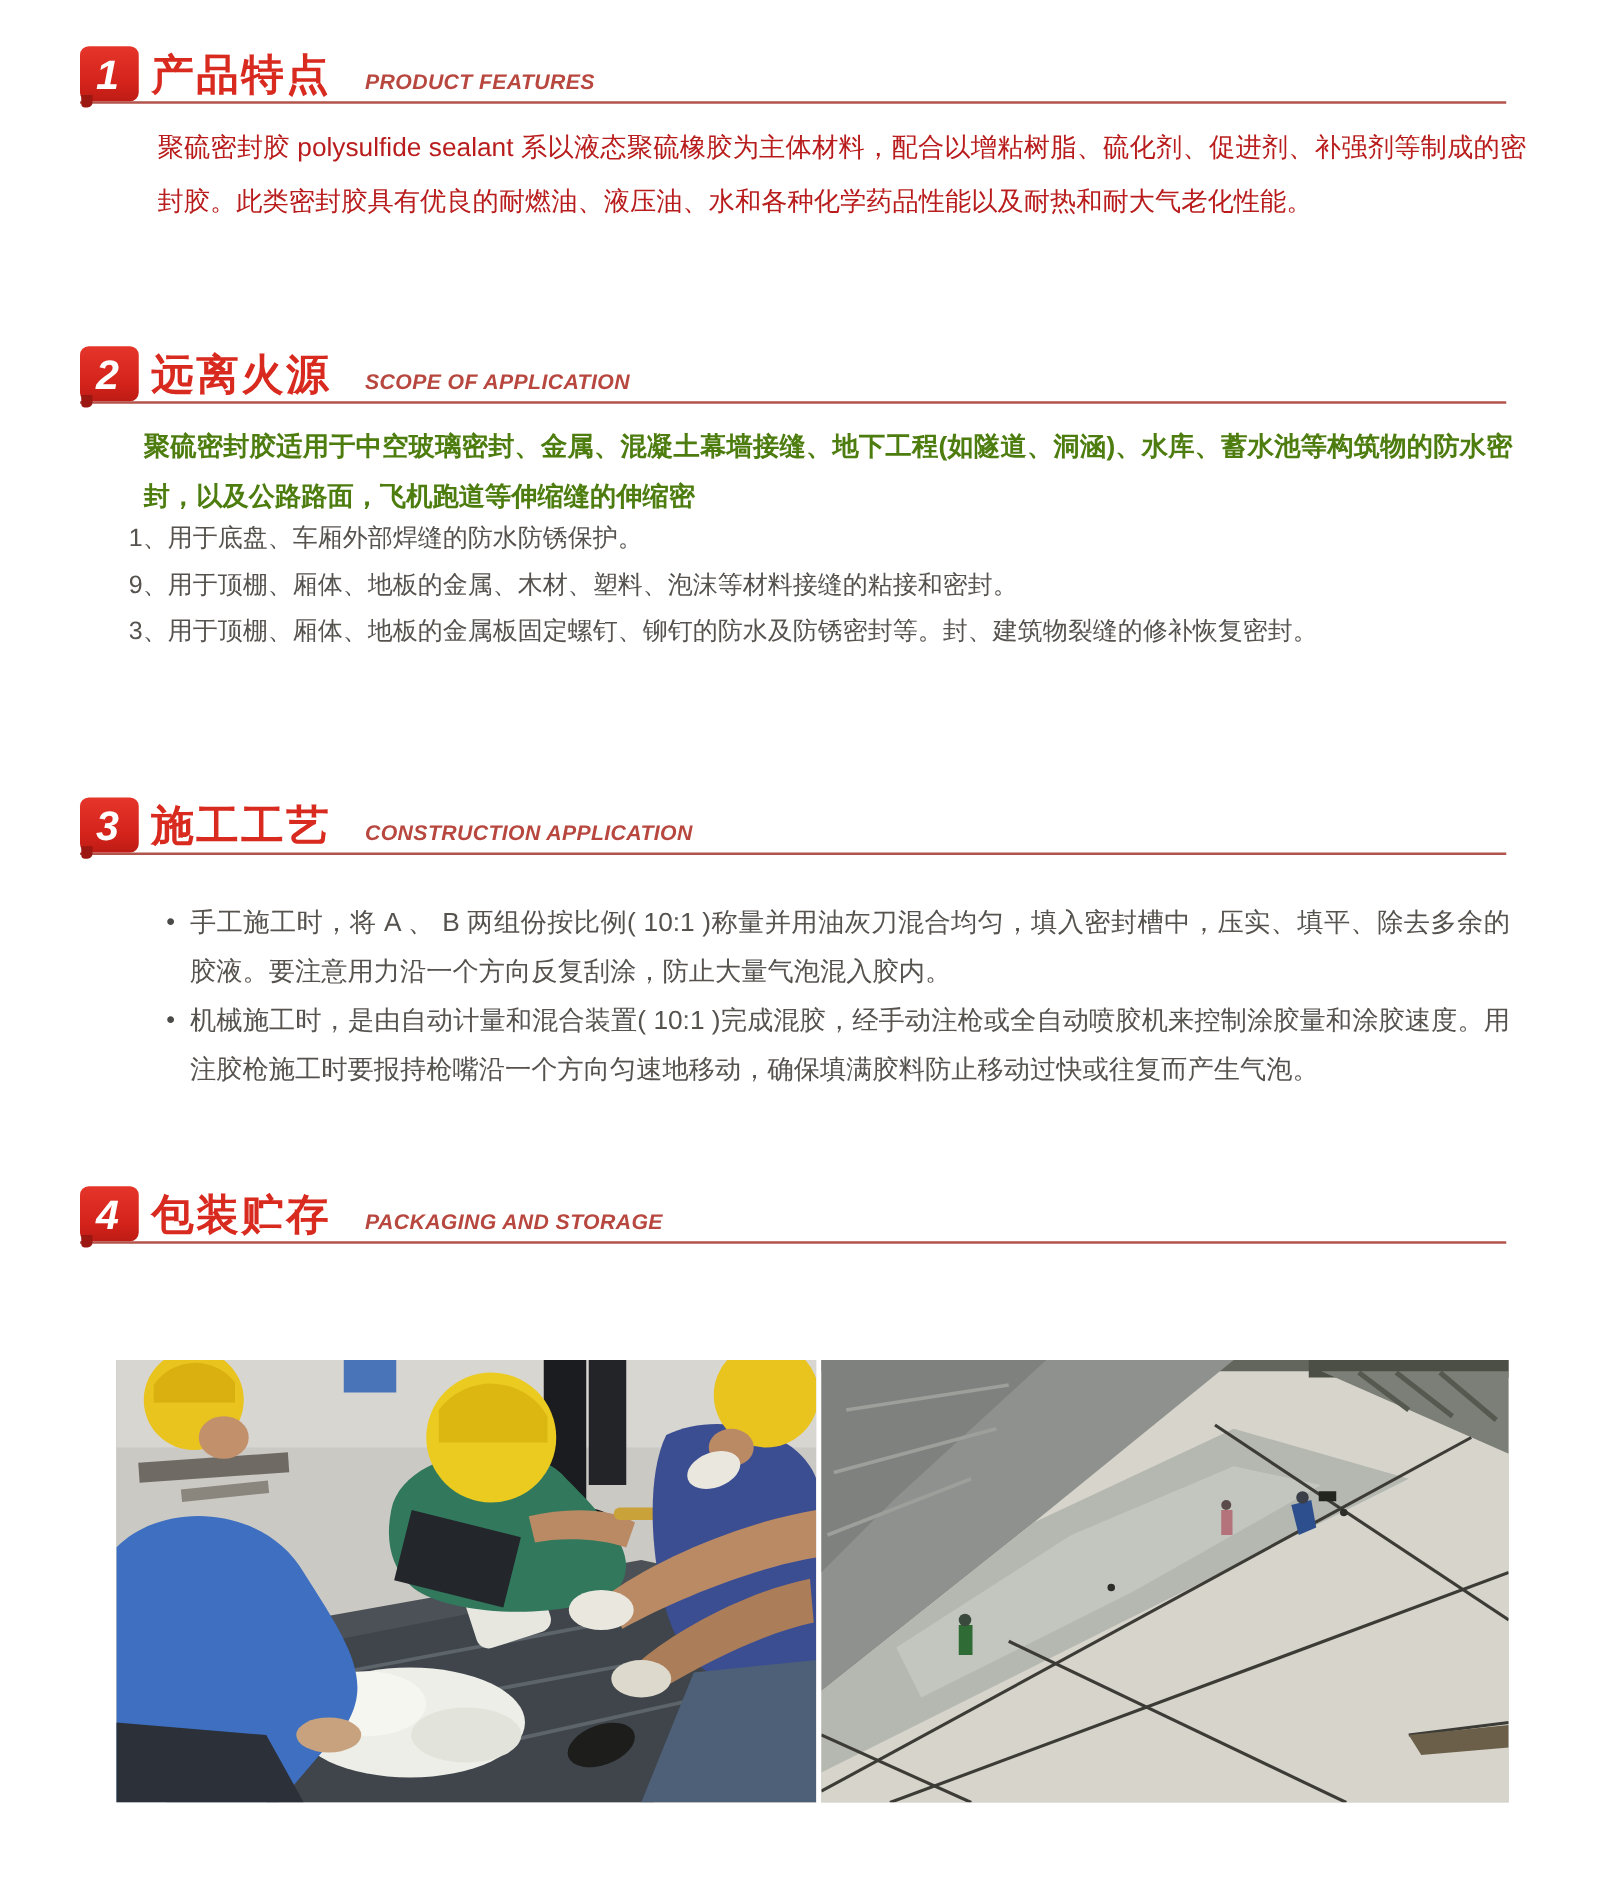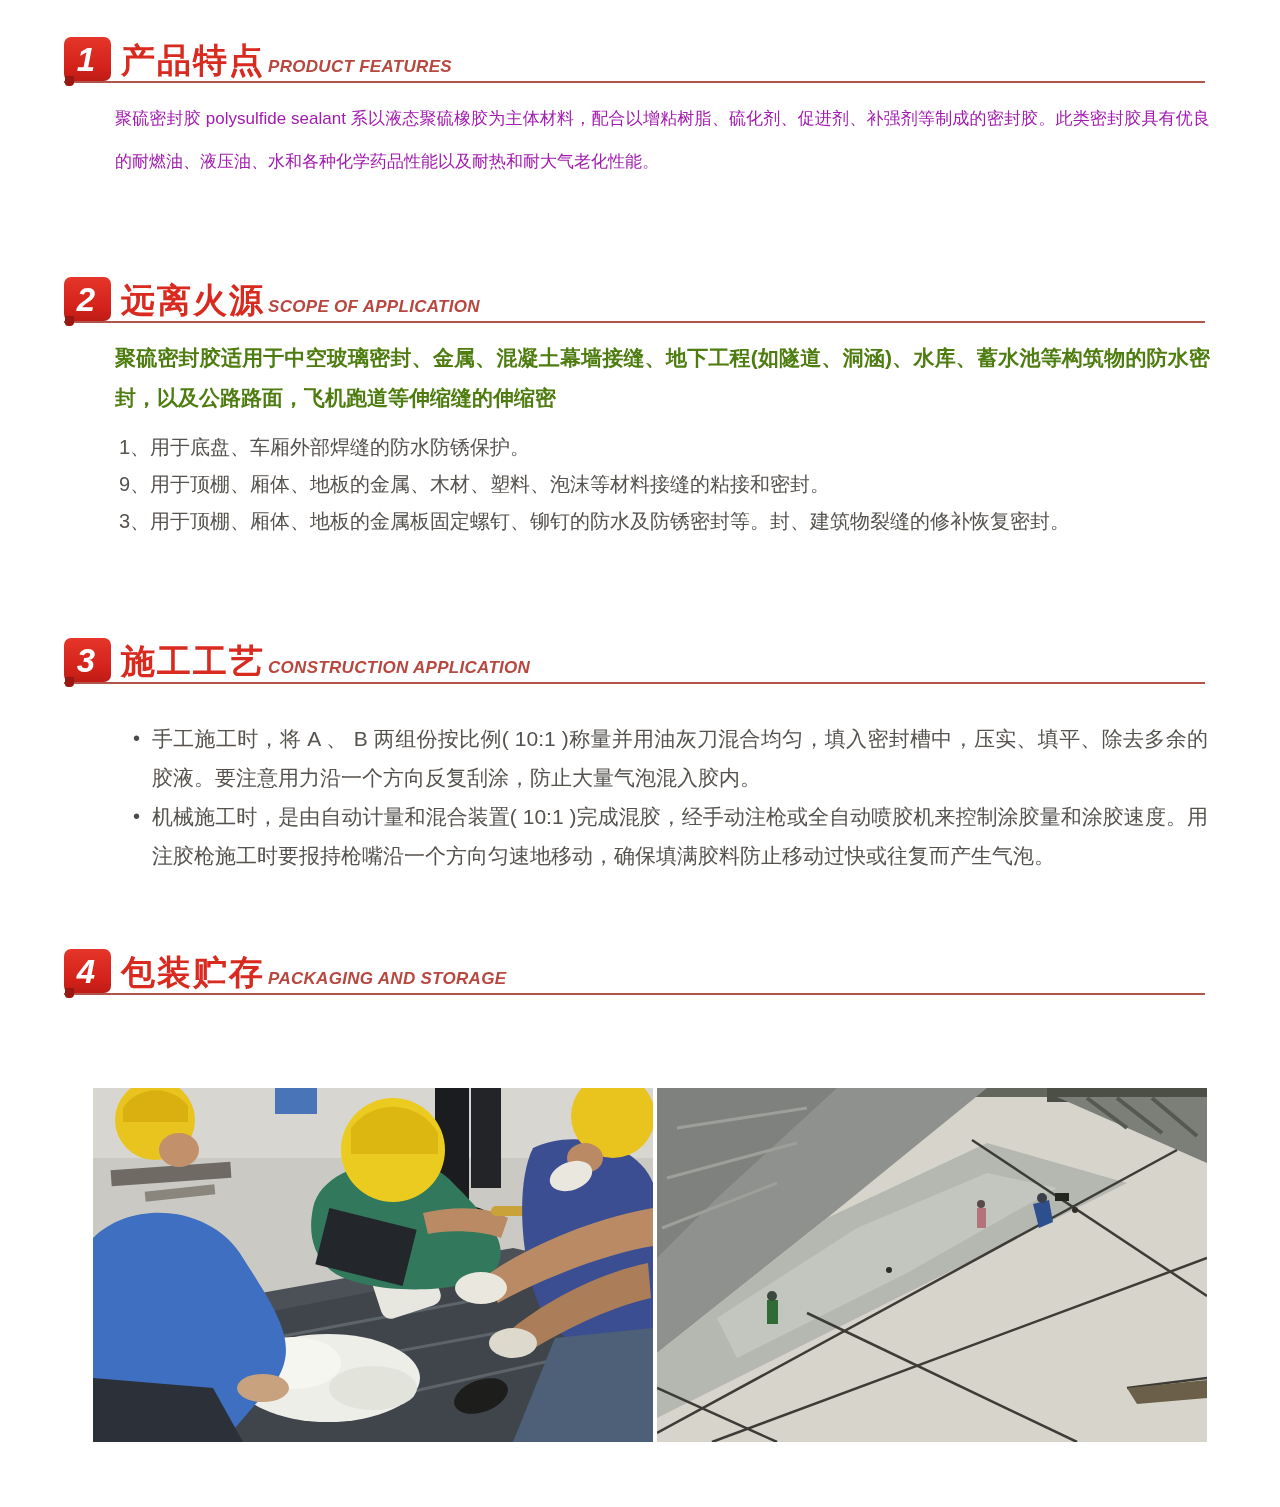--- a/index.html
+++ b/index.html
@@ -20,36 +20,36 @@
   .badge::after {
     content:""; position:absolute; left:1px; bottom:-5px; width:9px; height:10px;
     background:#9a1712; border-radius:0 0 4px 3px; z-index:-1;
   }
   .badge-num {
     color:#ffffff; font-size:33px; font-weight:bold; font-style:italic;
     line-height:1; padding-right:3px;
   }
   .titles {
     position:absolute; left:57px; bottom:6px; display:flex;
-    align-items:baseline; gap:3px; white-space:nowrap;
+    align-items:baseline; gap:27px; white-space:nowrap;
   }
   .title-cn { font-size:34px; font-weight:bold; color:#d92a20; letter-spacing:2px; line-height:1; }
   .title-en { font-size:17px; font-weight:bold; color:#b8473f; letter-spacing:0.3px;font-style:italic; }
   .rule { position:absolute; left:0; bottom:0; width:100%; height:2px; background:#b2544c; }
 
   
   .body-para {
-    position:absolute; left:115px; width:1095px;
-    font-size:17px; line-height:43px; color:#a21caf; text-align:justify;
+    position:absolute; left:126px; width:1095px;
+    font-size:21px; line-height:43px; color:#b91c1c; text-align:justify;
   }
   .lead-para {
     position:absolute; left:115px; width:1095px;
     font-size:21px; line-height:40px; color:#4d7c0f; font-weight:bold; text-align:justify;
   }
-  .app-list { position:absolute; left:103px; width:1100px; list-style:none; margin:16px; padding:0; }
+  .app-list { position:absolute; left:103px; width:1100px; list-style:none; margin:0; padding:0; }
   .app-list li { font-size:20px; line-height:26px; color:#56524e; margin:0 0 11px 0; }
   .bullet-list { position:absolute; left:117px; width:1075px; list-style:none; margin:16px; padding:0; }
   .bullet-list li {
     position:relative; padding-left:19px; font-size:21px; line-height:39px;
     color:#56524e; text-align:justify;
   }
   .bullet-list li::before {
     content:"\2022"; position:absolute; left:0; top:0; color:#4a4a48; font-size:20px;
   }
   .storage-para { position:absolute; left:115px; width:1095px; font-size:21px; line-height:30px; color:#5a5a58; }

